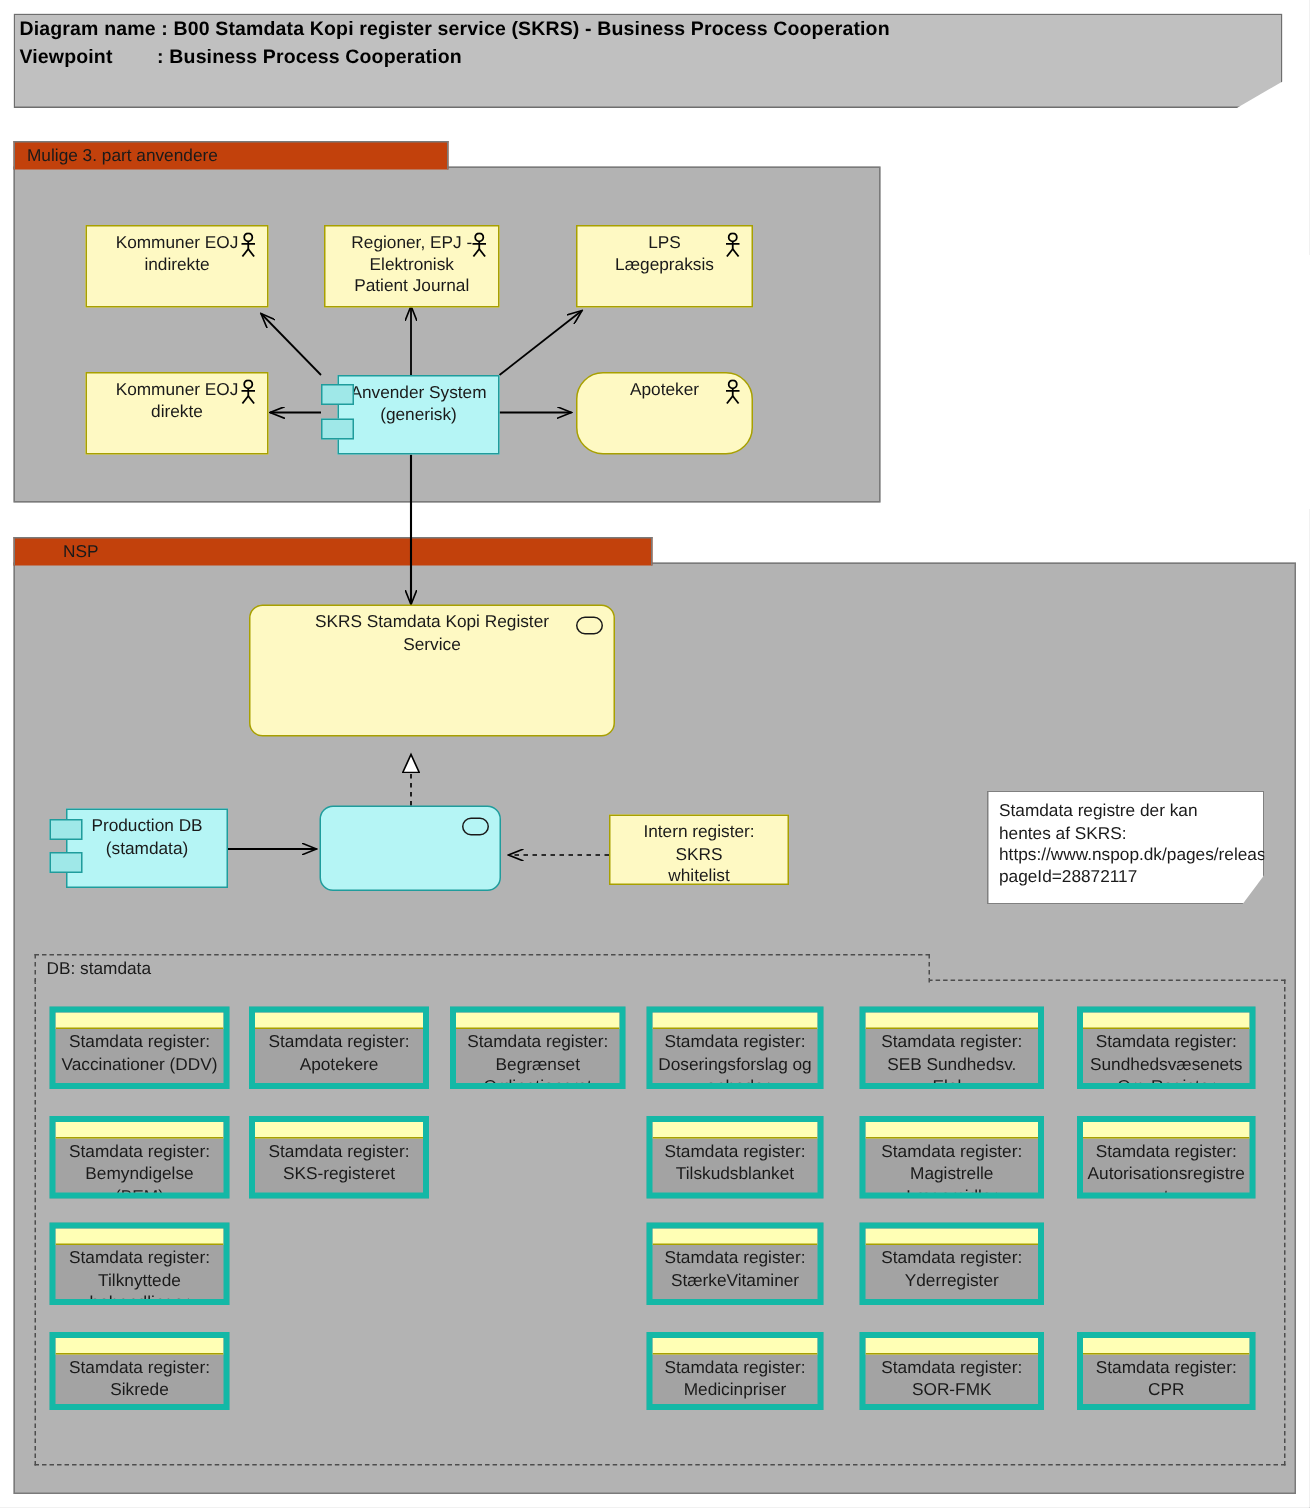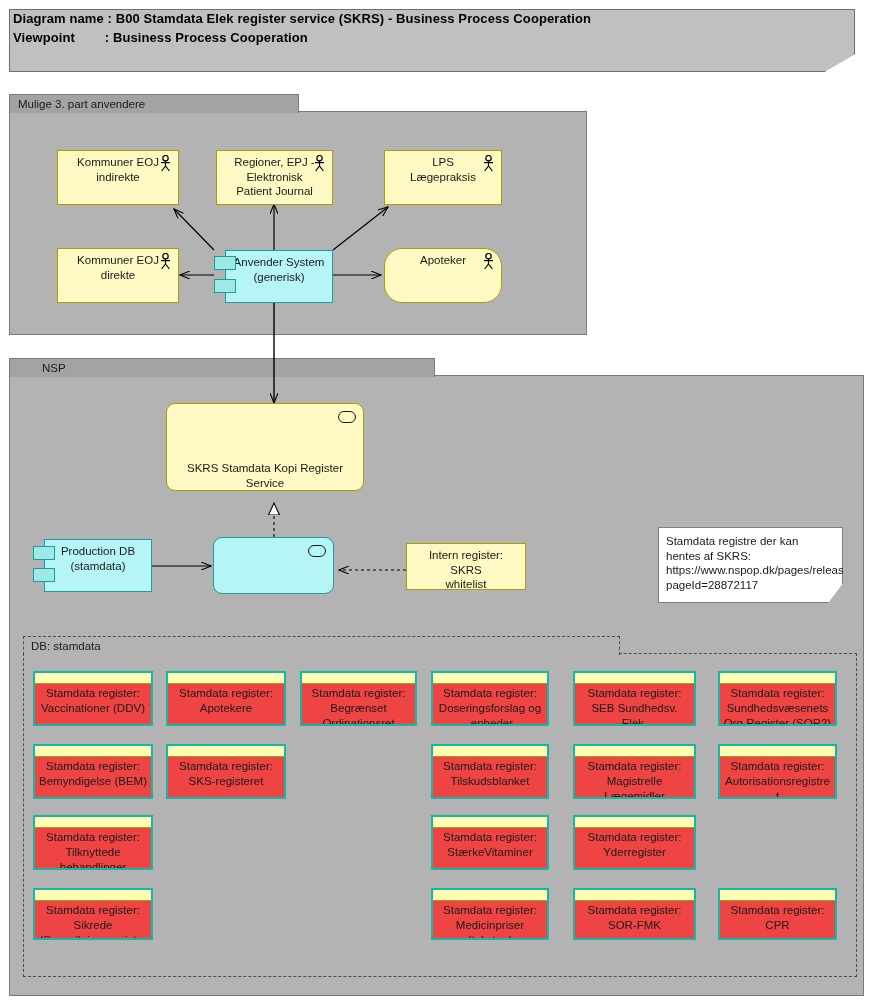--- a/index.html
+++ b/index.html
@@ -35,21 +35,21 @@
 
   
   .group{
     position:absolute;
     background:#b3b3b3;
     border:1px solid #7a7a7a;
     box-sizing:border-box;
   }
   .group-tab{
     position:absolute;
-    background:#a3a3a3;
+    background:#c2410c;
     border:1px solid #7a7a7a;
     border-bottom:none;
     box-sizing:border-box;
     height:19px;
     font-size:11.5px;
     color:#1a1a1a;
     line-height:18px;
     padding-left:8px;
     white-space:nowrap;
     overflow:hidden;
@@ -118,22 +118,22 @@
     width:22px;height:14px;
     background:#9fe8e8;
     border:1px solid #1f9c9c;
     box-sizing:border-box;
   }
 
   
   .reg{
     position:absolute;
     box-sizing:border-box;
-    border:2px solid #14b8a6;
-    background:#ef4444;
+    border:4px solid #14b8a6;
+    background:#a3a3a3;
     overflow:hidden;
   }
   .reg .strip{
     height:11px;
     border-bottom:1px solid #a8a000;
     background:#ffffb5;
     box-sizing:border-box;
   }
   .reg .rlbl{
     font-size:11.5px;
@@ -159,21 +159,21 @@
 
   
   .conn{position:absolute;left:0;top:0;width:873px;height:1005px;pointer-events:none;}
 </style>
 </head>
 <body>
 
 <div id="canvas">
 
   <div class="banner"></div>
-  <div class="banner-line banner-l1">Diagram name : B00 Stamdata Elek register service (SKRS) - Business Process Cooperation</div>
+  <div class="banner-line banner-l1">Diagram name : B00 Stamdata Kopi register service (SKRS) - Business Process Cooperation</div>
   <div class="banner-line banner-l2">Viewpoint        : Business Process Cooperation</div>
 
   <div class="group" style="left:9px;top:111px;width:578px;height:224px;"></div>
   <div class="group-tab" style="left:9px;top:94px;width:290px;">Mulige 3. part anvendere</div>
 
   <div class="group" style="left:9px;top:375px;width:855px;height:621px;"></div>
   <div class="group-tab" style="left:9px;top:358px;width:426px;padding-left:32px;">NSP</div>
 
   <div class="group-dashed" style="left:23px;top:653px;width:834px;height:324px;"></div>
   <div class="group-dashed-tab" style="left:23px;top:636px;width:597px;">DB: stamdata</div>
@@ -272,21 +272,21 @@
     </svg>
   </div>
 
   <div class="node cyan" style="left:225px;top:250px;width:108px;height:53px;">
     <span class="lbl">Anvender System
 (generisk)</span>
   </div>
   <div class="comp-tab" style="left:214px;top:256px;"></div>
   <div class="comp-tab" style="left:214px;top:279px;"></div>
 
-  <div class="node round" style="left:166px;top:403px;width:198px;height:88px;align-items:flex-end;">
+  <div class="node round" style="left:166px;top:403px;width:244px;height:88px;">
     <span class="lbl">SKRS Stamdata Kopi Register
 Service</span>
     <span class="service-icon"></span>
   </div>
 
   <div class="node cyan" style="left:44px;top:539px;width:108px;height:53px;">
     <span class="lbl">Production DB
 (stamdata)</span>
   </div>
   <div class="comp-tab" style="left:33px;top:546px;"></div>

